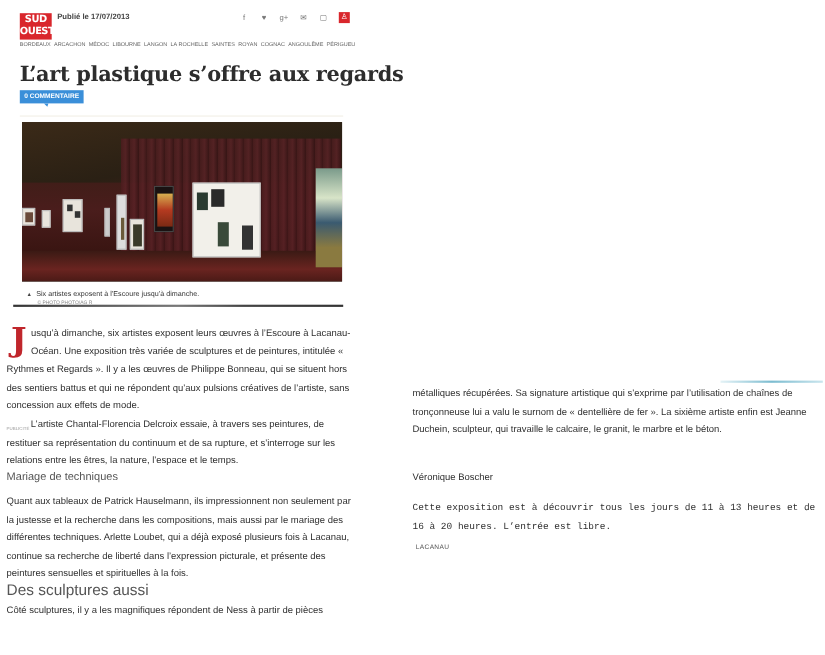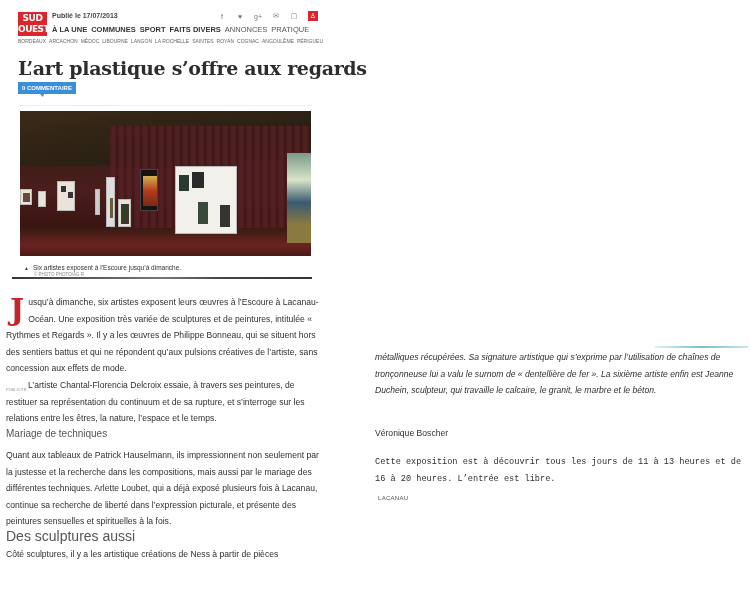--- a/index.html
+++ b/index.html
@@ -51,49 +51,41 @@
                margin: 1px 4px 0 4px; font-weight: bold; }
     .p2 { position: absolute; left: 6px; top: 377px; width: 320px; text-indent: 22px; }
     .photo-tag { position: absolute; left: 6px; top: 387px; font-size: 4px; color: #999; }
     .sub1 { position: absolute; left: 6px; top: 428px; font-size: 10px; color: #555; }
     .p3 { position: absolute; left: 6px; top: 447px; width: 320px; }
     .sub2 { position: absolute; left: 6px; top: 528px; font-size: 14px; color: #555; }
     .p4 { position: absolute; left: 6px; top: 546px; width: 320px; white-space: nowrap; }
 
     .teal-line { position: absolute; left: 655px; top: 346px; width: 93px; height: 2px;
                  background: linear-gradient(90deg, rgba(120,190,210,0.2), #7cbcd0 50%, rgba(120,190,210,0.4)); }
-    .p5 { position: absolute; left: 375px; top: 349px; width: 372px; font-style: italic; }
+    .p5 { position: absolute; left: 375px; top: 349px; width: 372px; }
     .sign { position: absolute; left: 375px; top: 428px; font-size: 8.6px; color: #2f2f2f; }
     .p6 { position: absolute; left: 375px; top: 454px; width: 372px; font-family: Liberation Mono, monospace; }
     .city-tag { position: absolute; left: 378px; top: 495px; font-size: 6px; color: #555; letter-spacing: 0.3px; }
   </style>
 </head>
 <body>
 
 <div class="header">
   <div class="logo">
     <span>SUD</span>
     <span>OUEST</span>
   </div>
   <div class="published">Publié le 17/07/2013</div>
   <div class="share">
     <span class="ic">f</span>
     <span class="ic">♥</span>
     <span class="ic">g+</span>
     <span class="ic">✉</span>
     <span class="ic">▢</span>
     <span class="ic user">♙</span>
-  </div>
-  <div class="nav">
-    <span class="b">À LA UNE</span>
-    <span class="b">COMMUNES</span>
-    <span class="b">SPORT</span>
-    <span class="b">FAITS DIVERS</span>
-    <span class="l">ANNONCES</span>
-    <span class="l">PRATIQUE</span>
   </div>
   <div class="cities">
     <span>BORDEAUX</span>
     <span>ARCACHON</span>
     <span>MÉDOC</span>
     <span>LIBOURNE</span>
     <span>LANGON</span>
     <span>LA ROCHELLE</span>
     <span>SAINTES</span>
     <span>ROYAN</span>
@@ -145,19 +137,19 @@
 <div class="rule"></div>
 
 <div class="p1 body-text">
   <span class="dropcap">J</span><span>usqu’à dimanche, six artistes exposent leurs œuvres à l’Escoure à Lacanau-Océan. Une exposition très variée de sculptures et de peintures, intitulée « Rythmes et Regards ». Il y a les œuvres de Philippe Bonneau, qui se situent hors des sentiers battus et qui ne répondent qu’aux pulsions créatives de l’artiste, sans concession aux effets de mode.</span>
 </div>
 <div class="photo-tag">PUBLICITÉ</div>
 <div class="p2 body-text">L’artiste Chantal-Florencia Delcroix essaie, à travers ses peintures, de restituer sa représentation du continuum et de sa rupture, et s’interroge sur les relations entre les êtres, la nature, l’espace et le temps.</div>
 <div class="sub1">Mariage de techniques</div>
 <div class="p3 body-text">Quant aux tableaux de Patrick Hauselmann, ils impressionnent non seulement par la justesse et la recherche dans les compositions, mais aussi par le mariage des différentes techniques. Arlette Loubet, qui a déjà exposé plusieurs fois à Lacanau, continue sa recherche de liberté dans l’expression picturale, et présente des peintures sensuelles et spirituelles à la fois.</div>
 <div class="sub2">Des sculptures aussi</div>
-<div class="p4 body-text">Côté sculptures, il y a les artistique créations de Ness à partir de pièces</div>
+<div class="p4 body-text">Côté sculptures, il y a les magnifiques répondent de Ness à partir de pièces</div>
 
 <div class="teal-line"></div>
 <div class="p5 body-text">métalliques récupérées. Sa signature artistique qui s’exprime par l’utilisation de chaînes de tronçonneuse lui a valu le surnom de « dentellière de fer ». La sixième artiste enfin est Jeanne Duchein, sculpteur, qui travaille le calcaire, le granit, le marbre et le béton.</div>
 <div class="sign">Véronique Boscher</div>
 <div class="p6 body-text">Cette exposition est à découvrir tous les jours de 11 à 13 heures et de 16 à 20 heures. L’entrée est libre.</div>
 <div class="city-tag">LACANAU</div>
 
 </body></html>

